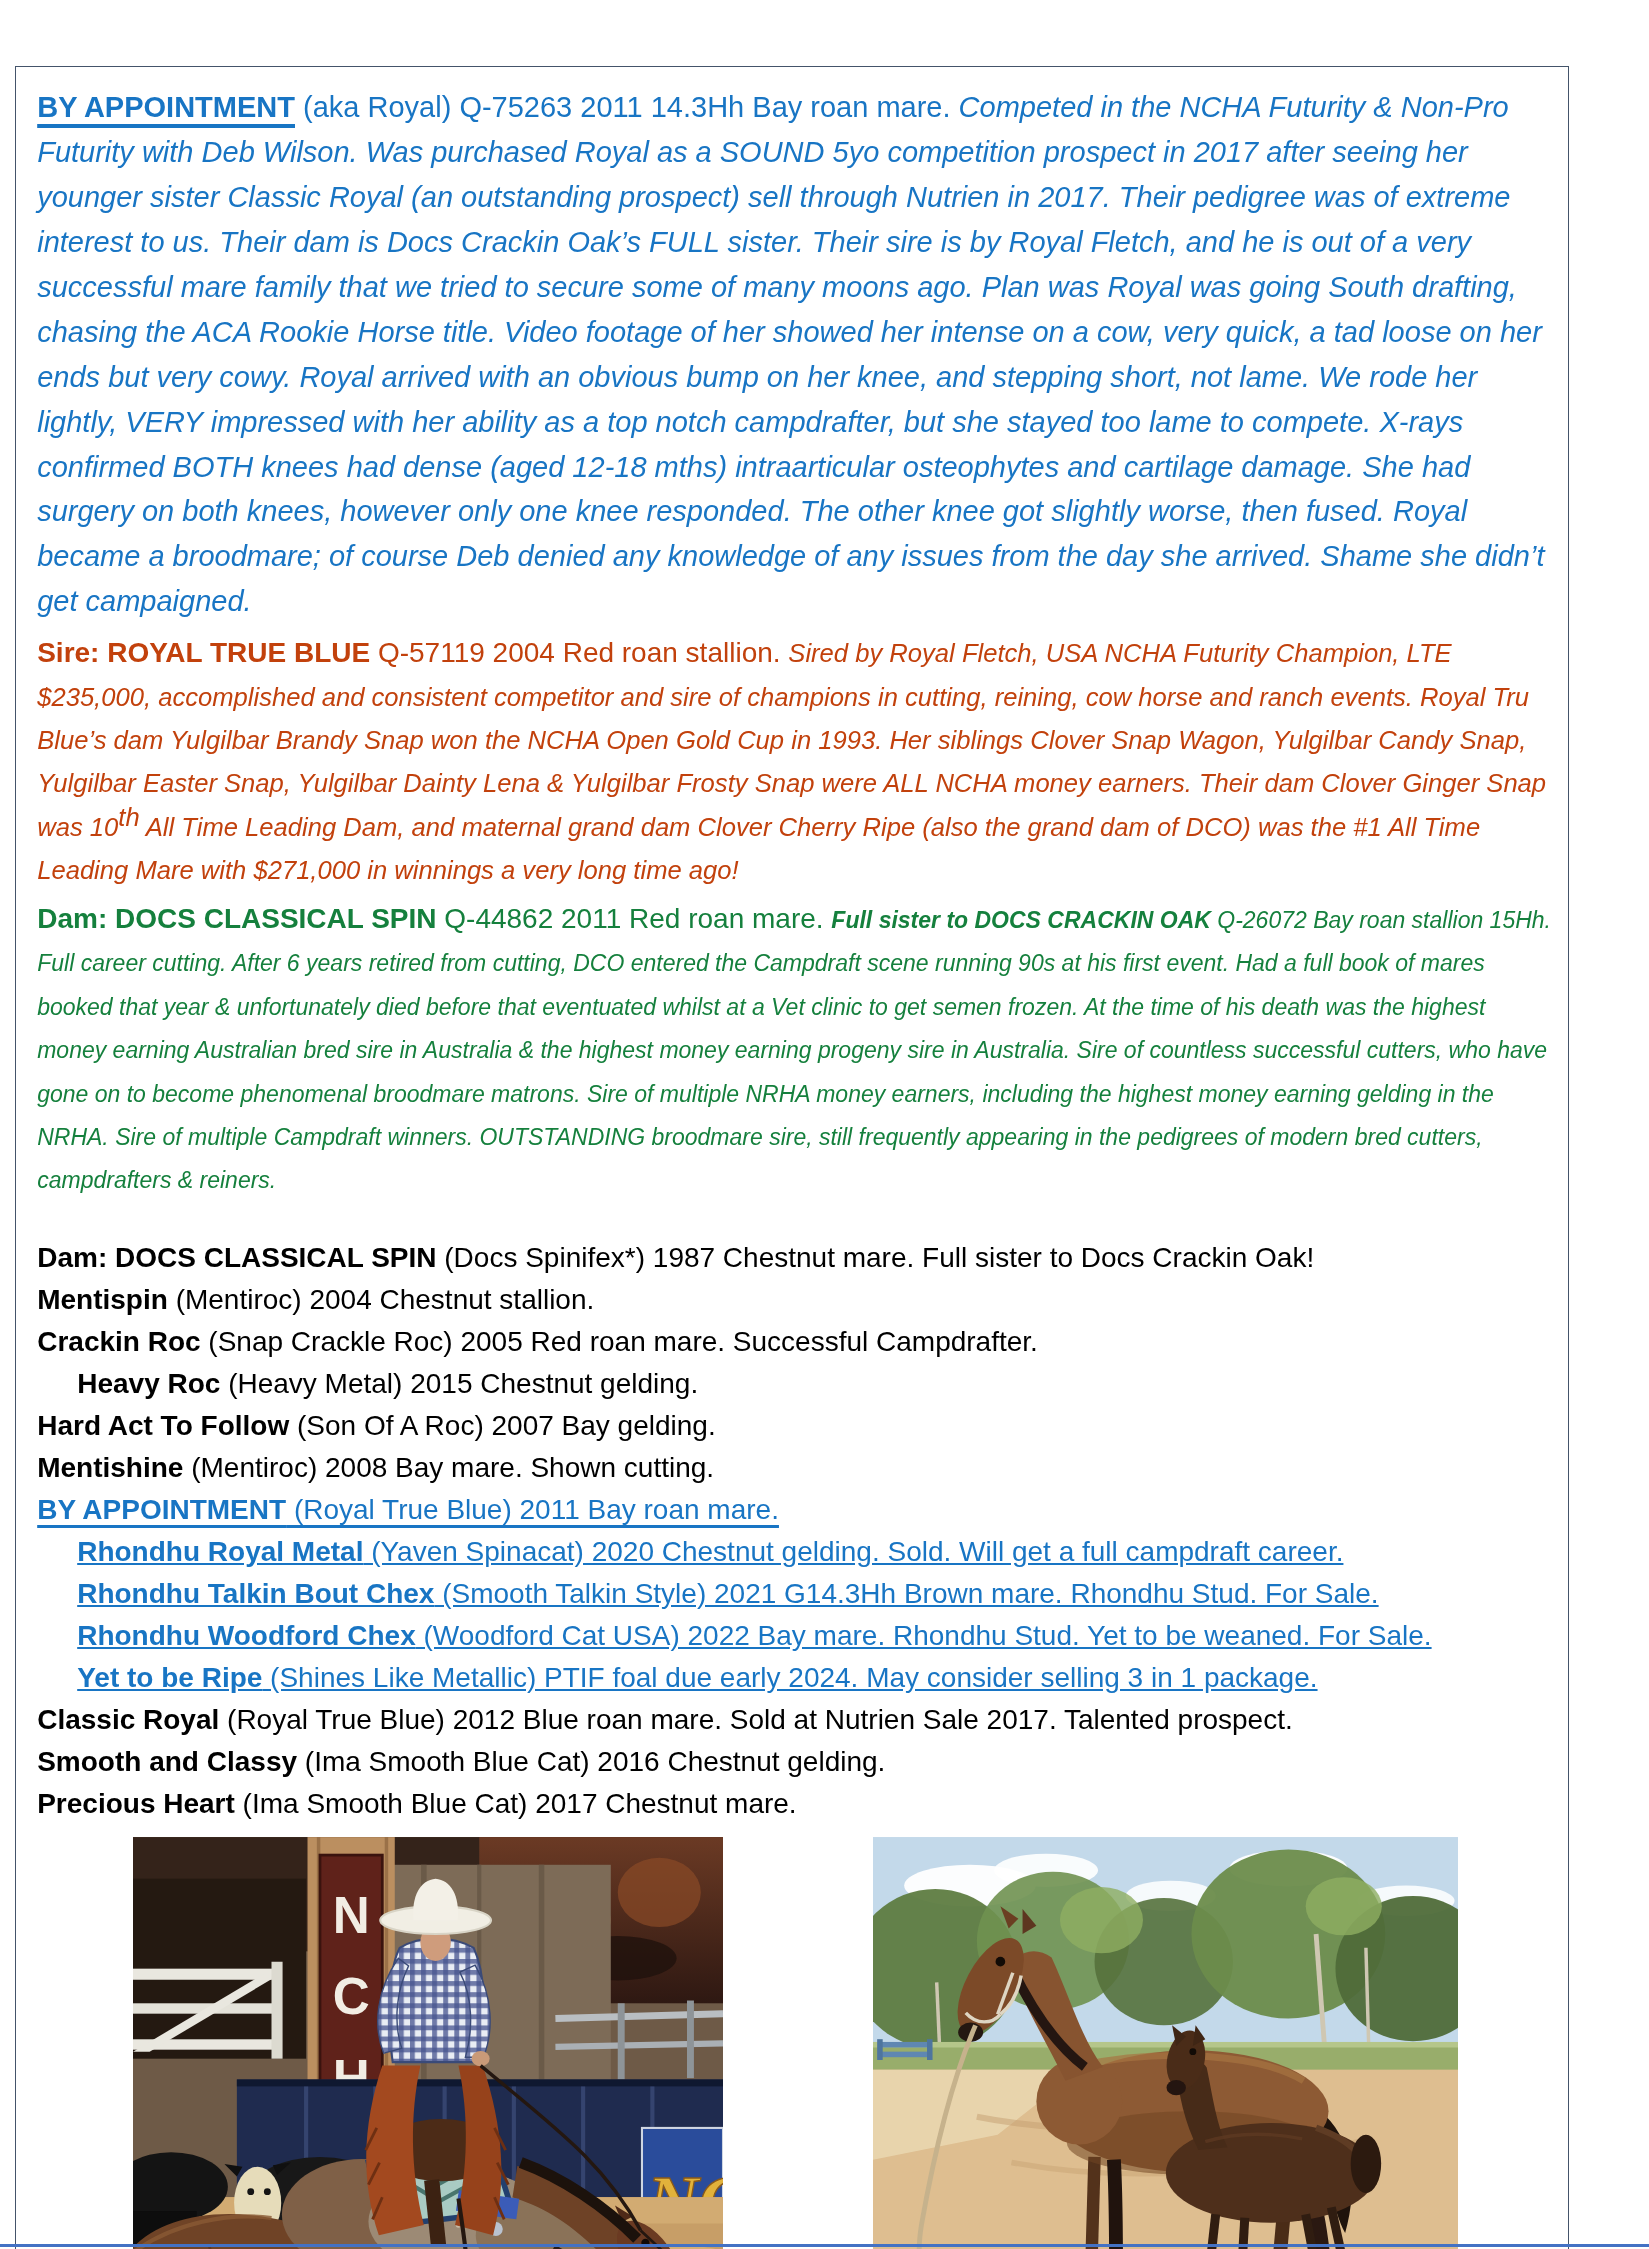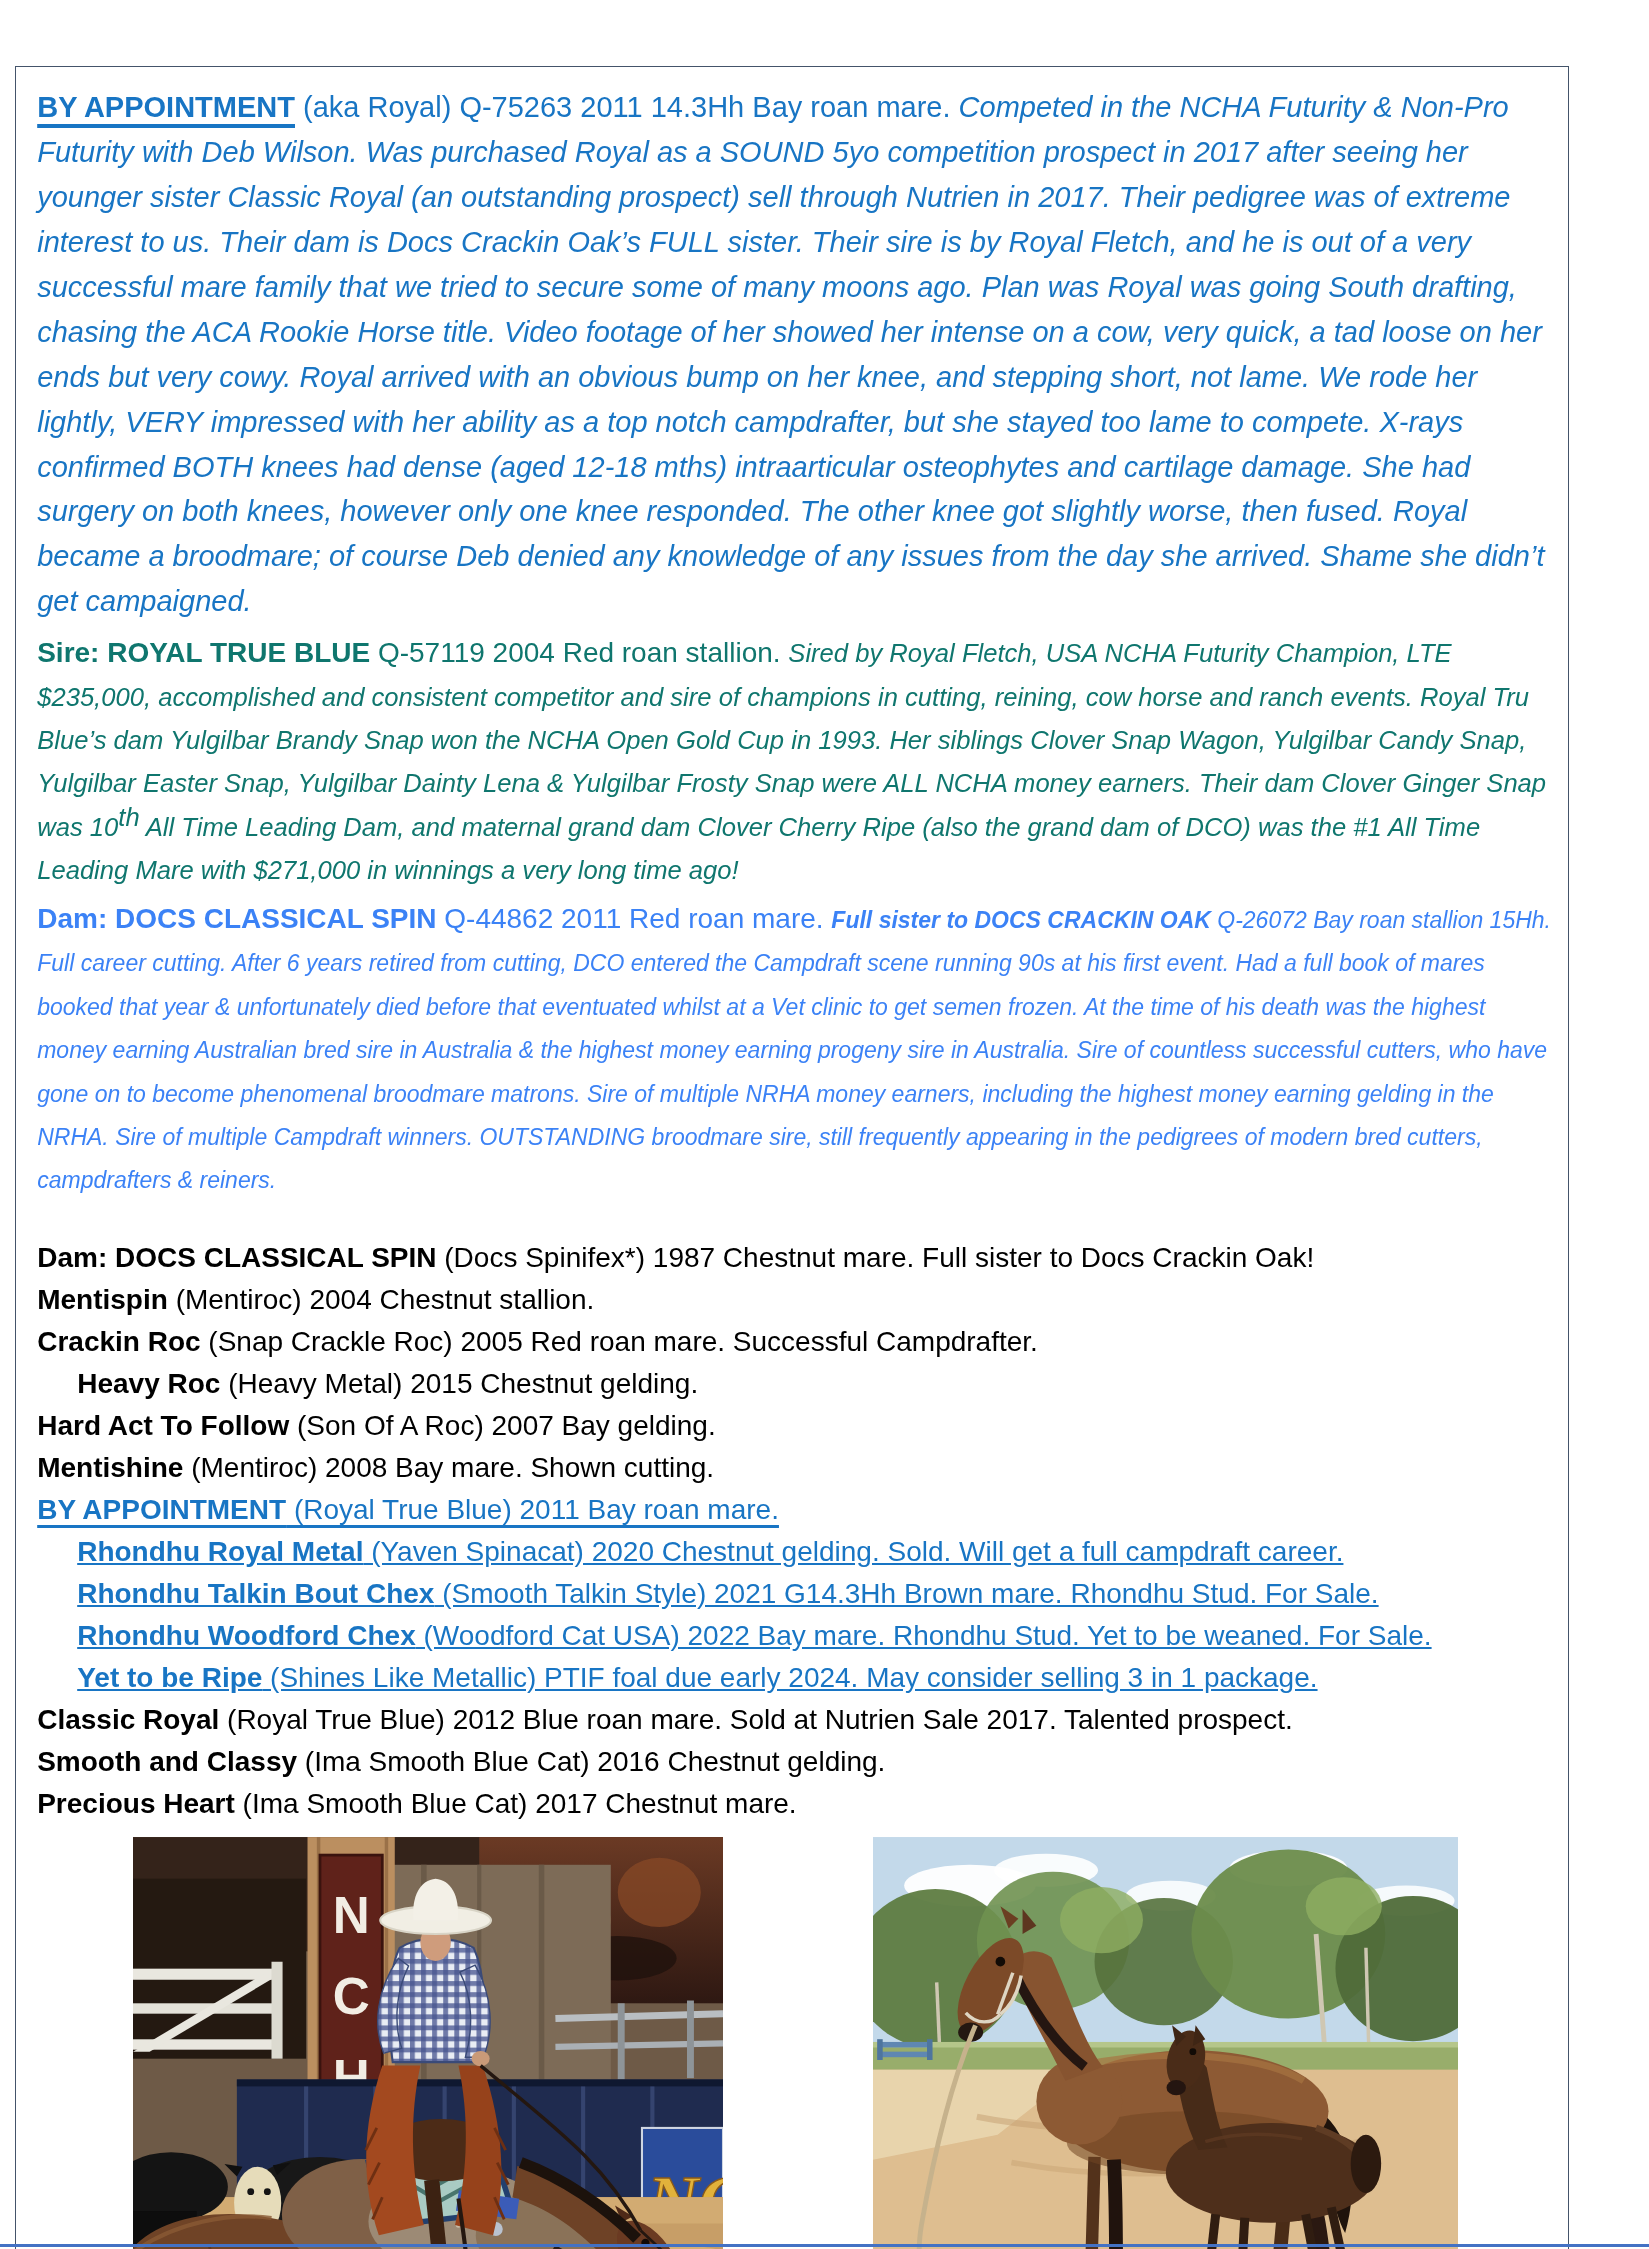--- a/index.html
+++ b/index.html
@@ -19,22 +19,22 @@
     padding:18px 12.5px 0 21px;
     overflow:hidden;
     background:#fff;
     margin-top:45px;
   }
   .bottom-rule{
     position:absolute;left:0;top:2244px;width:1649px;height:2.8px;background:#4472C4;
   }
   .para{margin:0 0 7px 0;line-height:1.55;}
   .para.intro{color:#1875C4;font-size:29px;}
-  .para.sire{color:#0f766e;font-size:28px;margin-bottom:5.5px;}
-  .para.dam{color:#3b82f6;font-size:28px;margin-bottom:36px;}
+  .para.sire{color:#c2410c;font-size:28px;margin-bottom:5.5px;}
+  .para.dam{color:#15803d;font-size:28px;margin-bottom:36px;}
   .sire .r-i{font-size:25.6px;}
   .dam .r-sm{font-size:23px;}
   .r-b{font-weight:700;}
   .r-i{font-style:italic;}
   .r-u{text-decoration:underline;text-decoration-thickness:3.5px;text-underline-offset:7px;}
   sup.r-sup{font-size:58%;line-height:0;}
   .pedigree{margin:0 0 12.5px 0;}
   .pedigree-item{
     font-size:28px;line-height:42px;color:#000;white-space:nowrap;
   }

